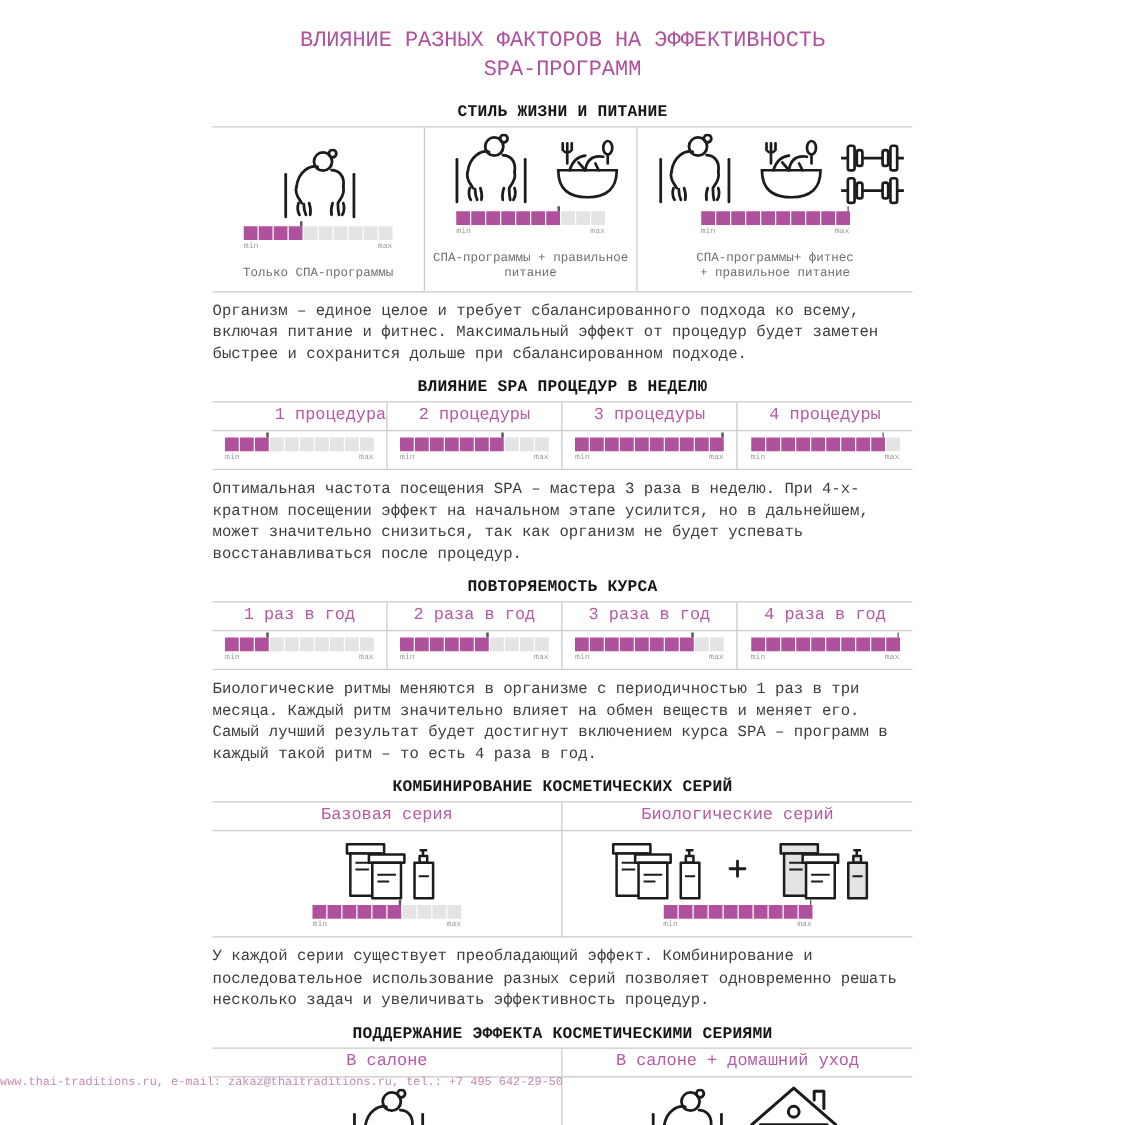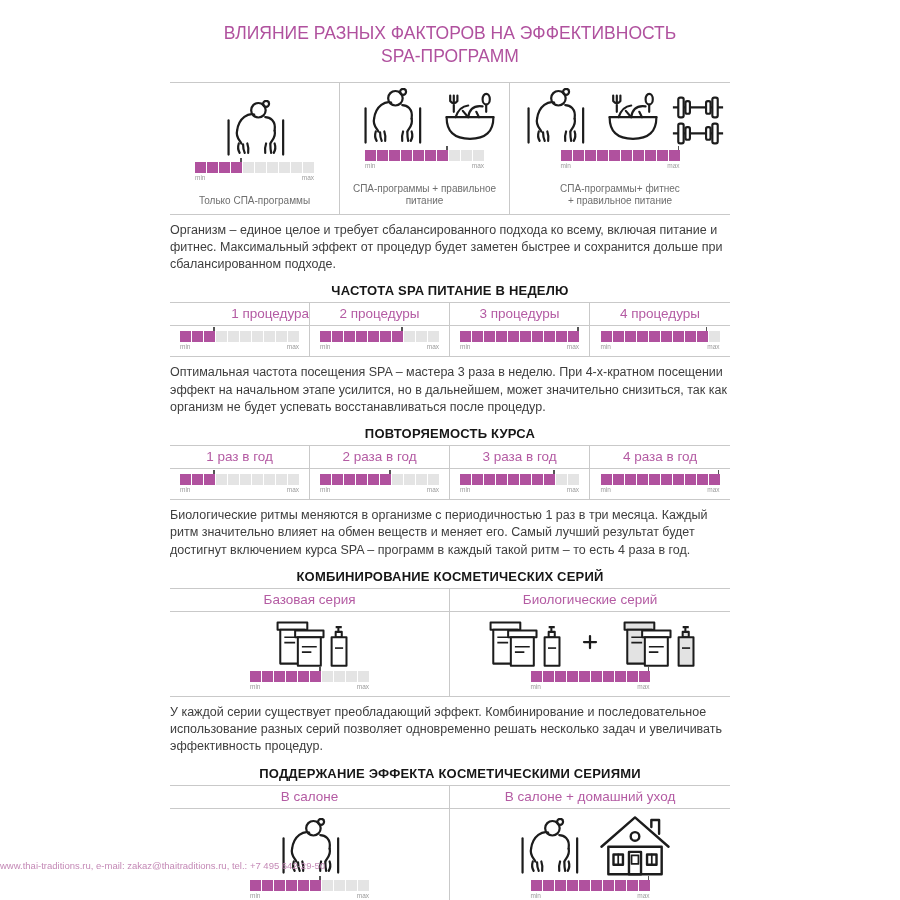--- a/index.html
+++ b/index.html
@@ -1,17 +1,17 @@
 <!DOCTYPE html>
 <html><head>
 <meta charset="utf-8">
 <style>
   html,body{margin:0;padding:0;background:#fff;}
   .page{position:relative;width:900px;height:900px;overflow:hidden;background:#fff;
-        font-family:Liberation Sans, sans-serif;}
+        font-family:Liberation Mono, monospace;}
   .content{width:560px;margin:0 auto;padding-top:22px;}
   .title{color:#b0519e;font-size:17.5px;line-height:1.3;text-align:center;font-weight:400;margin:0 0 14px 0;}
   .sec-h{font-size:13px;font-weight:bold;color:#161616;text-align:center;margin:0 0 4px 0;letter-spacing:.2px;}
   .grid{display:grid;border-top:1px solid #c9c9c9;border-bottom:1px solid #c9c9c9;}
   .gcell{border-right:1px solid #c9c9c9;display:flex;flex-direction:column;align-items:center;justify-content:flex-end;}
   .gcell.last{border-right:none;}
   .col-label{font-size:13.5px;color:#b45ba3;text-align:center;padding:3px 0 4px 0;border-bottom:1px solid #c9c9c9;}
   .cell-body{padding:5px 4px 6px 4px;}
   .icons{display:flex;align-items:flex-end;justify-content:center;gap:8px;margin-bottom:4px;}
   .icon svg{display:block;}
@@ -28,20 +28,21 @@
   section{display:block;}
 </style>
 </head>
 <body>
 
 <div class="page" data-name="infographic-page">
   <div class="content" data-name="content-column">
     <h1 class="title" data-name="page-title"><span data-name="page-title-line1">ВЛИЯНИЕ РАЗНЫХ ФАКТОРОВ НА ЭФФЕКТИВНОСТЬ</span><br><span data-name="page-title-line2">SPA-ПРОГРАММ</span></h1>
     <div id="sections" data-name="sections-container">
         <section data-name="section-lifestyle">
+          <div class="sec-h" data-name="section-header-lifestyle">СТИЛЬ ЖИЗНИ И ПИТАНИЕ</div>
           <div class="grid" data-name="section-table" style="grid-template-columns: repeat(3, 1fr);">
             <div class="gcell" data-name="column-cell">
               <div class="cell-body barcol" data-name="column-content" style="display: flex; flex-direction: column; align-items: center;">
                 <div class="icons" data-name="icon-row">
                   <span class="icon" data-name="massage-icon">
                     <svg width="82" height="58" viewBox="0 0 86 68">
                       <g fill="none" stroke="#1c1c1c" stroke-width="2.6" stroke-linecap="round" stroke-linejoin="round">
                         <path d="M12 24 V64"></path>
                         <path d="M76 24 V64"></path>
                         <circle cx="47" cy="12" r="8.5"></circle>
@@ -203,21 +204,21 @@
                     <span data-name="bar-max-label">max</span>
                   </div>
                 </div>
                 <div class="cap" data-name="bar-caption">СПА-программы+ фитнес<br>+ правильное питание</div>
               </div>
             </div>
           </div>
           <p class="para" data-name="section-paragraph">Организм – единое целое и требует сбалансированного подхода ко всему, включая питание и фитнес. Максимальный эффект от процедур будет заметен быстрее и сохранится дольше при сбалансированном подходе.</p>
         </section>
         <section data-name="section-frequency">
-          <div class="sec-h" data-name="section-header-frequency">ЧАСТОТА SPA ПИТАНИЕ В НЕДЕЛЮ</div>
+          <div class="sec-h" data-name="section-header-frequency">ВЛИЯНИЕ SPA ПРОЦЕДУР В НЕДЕЛЮ</div>
           <div class="grid" data-name="section-table" style="grid-template-columns: repeat(4, 1fr);">
             <div class="col-label " data-name="column-header" style="border-right: 1px solid rgb(201, 201, 201); text-align: right;">1 процедура</div>
             <div class="col-label " data-name="column-header" style="border-right: 1px solid rgb(201, 201, 201);">2 процедуры</div>
             <div class="col-label " data-name="column-header" style="border-right: 1px solid rgb(201, 201, 201);">3 процедуры</div>
             <div class="col-label" data-name="column-header">4 процедуры</div>
             <div class="gcell" data-name="column-cell">
               <div class="cell-body barcol" data-name="column-content" style="display: flex; flex-direction: column; align-items: center;">
                 <div class="barwrap" data-name="effect-bar">
                   <div class="bar" data-name="bar-segments">
                     <span class="seg f" data-name="bar-segment" style="background: rgb(176, 81, 158);"></span>

